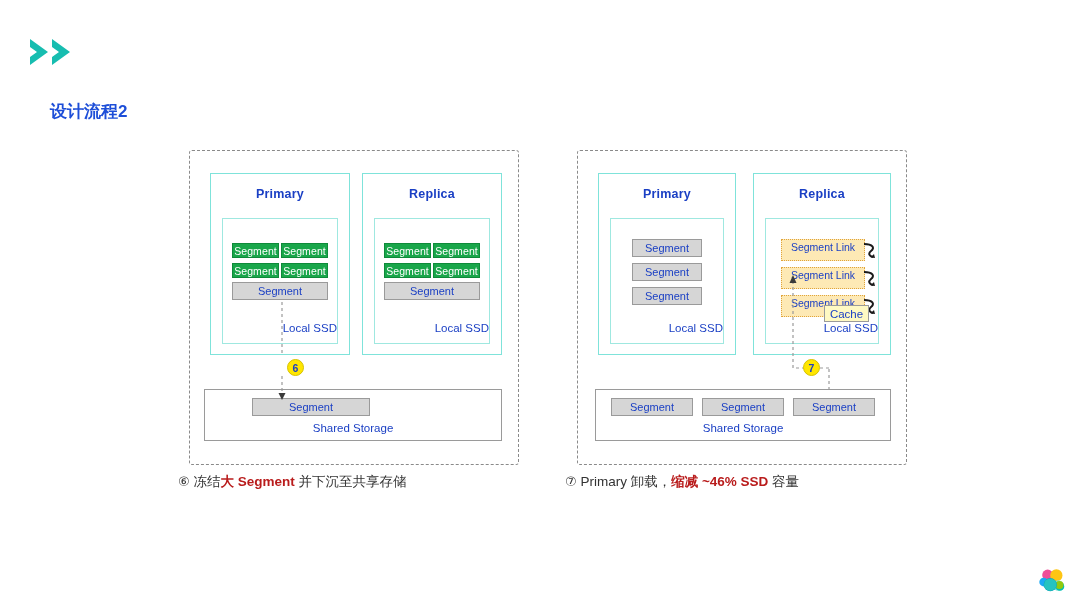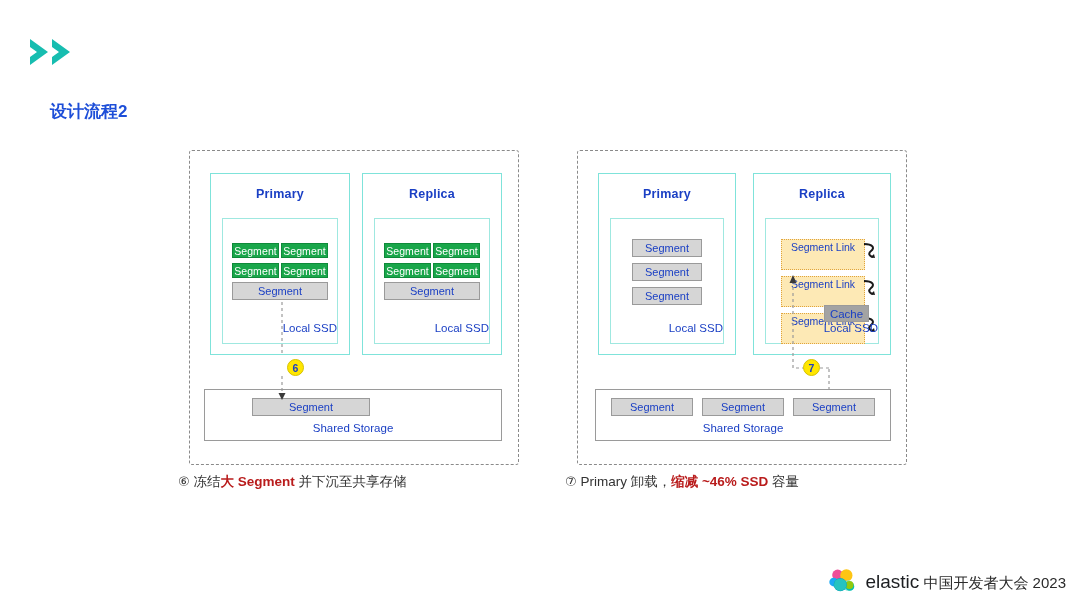--- a/index.html
+++ b/index.html
@@ -110,29 +110,29 @@
     height: 18px;
     border: 1px solid #9a9a9a;
     box-sizing: border-box;
   }
   .seg-link {
     background: #fde9b5;
     color: #1a3fc4;
     font-size: 10.5px;
     text-align: center;
     line-height: 14px;
-    height: 31px;
+    height: 22px;
     border: 1.2px dotted #e0a43c;
     box-sizing: border-box;
     position: relative;
   }
   .hook { position: absolute; right: -13px; top: 3px; width: 14px; height: 16px; }
 
   .cache-box {
-    background: #a3a3a3;
+    background: #fef9c3;
     color: #1a3fc4;
     font-size: 11.5px;
     text-align: center;
     line-height: 16px;
     height: 17px;
     border: 1.2px solid #9a9a9a;
     box-sizing: border-box;
   }
 
   .storage-box {
@@ -375,17 +375,13 @@
       <circle cx="11" cy="8" r="6.2" fill="#f04e98"></circle>
       <circle cx="21" cy="8.5" r="7" fill="#fec514"></circle>
       <circle cx="6.5" cy="16" r="5" fill="#1ba9f5"></circle>
       <circle cx="23" cy="20" r="6" fill="#7de2d1"></circle>
       <circle cx="25" cy="21" r="5" fill="#00bfb3"></circle>
       <circle cx="24.5" cy="19.5" r="4.6" fill="#93c90e"></circle>
       <circle cx="14" cy="19" r="7.6" fill="#0ea5b5"></circle>
       <circle cx="14" cy="19" r="7.1" fill="#25c3c0"></circle>
     </svg>
   </span>
-  <div class="footer-text">
-    <span class="brand">elastic</span>
-    <span>中国开发者大会 2023</span>
-  </div>
 </div>
 
 </body></html>

